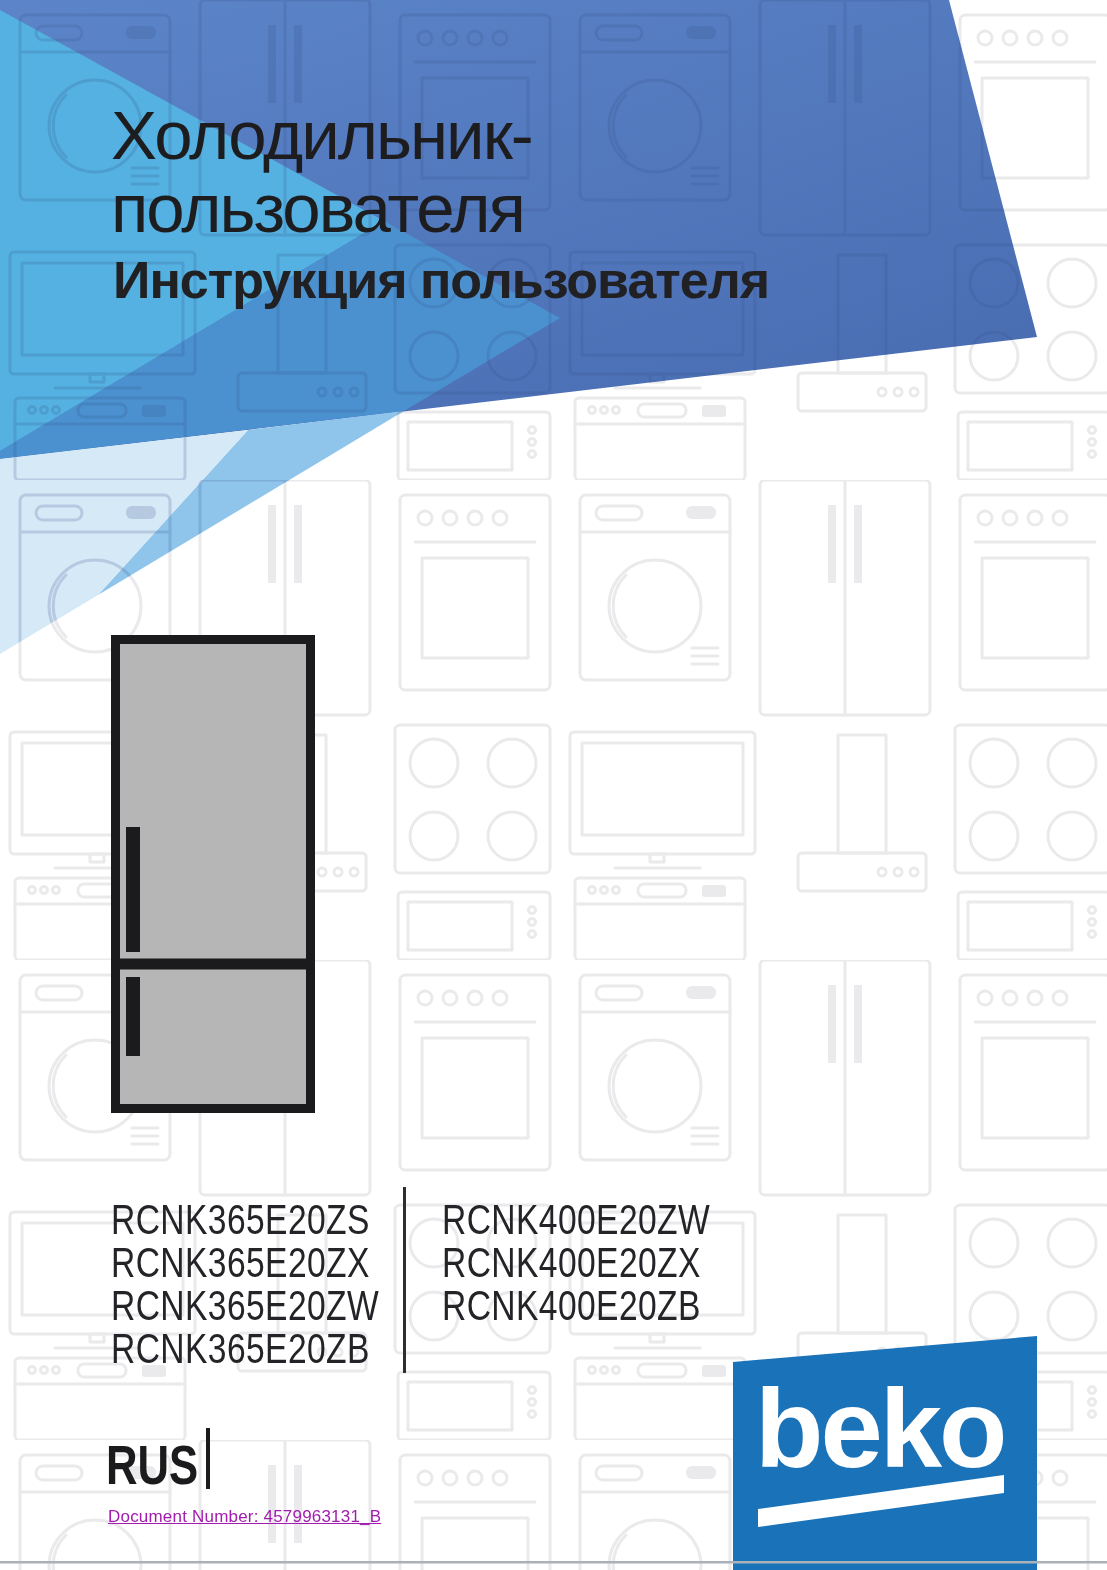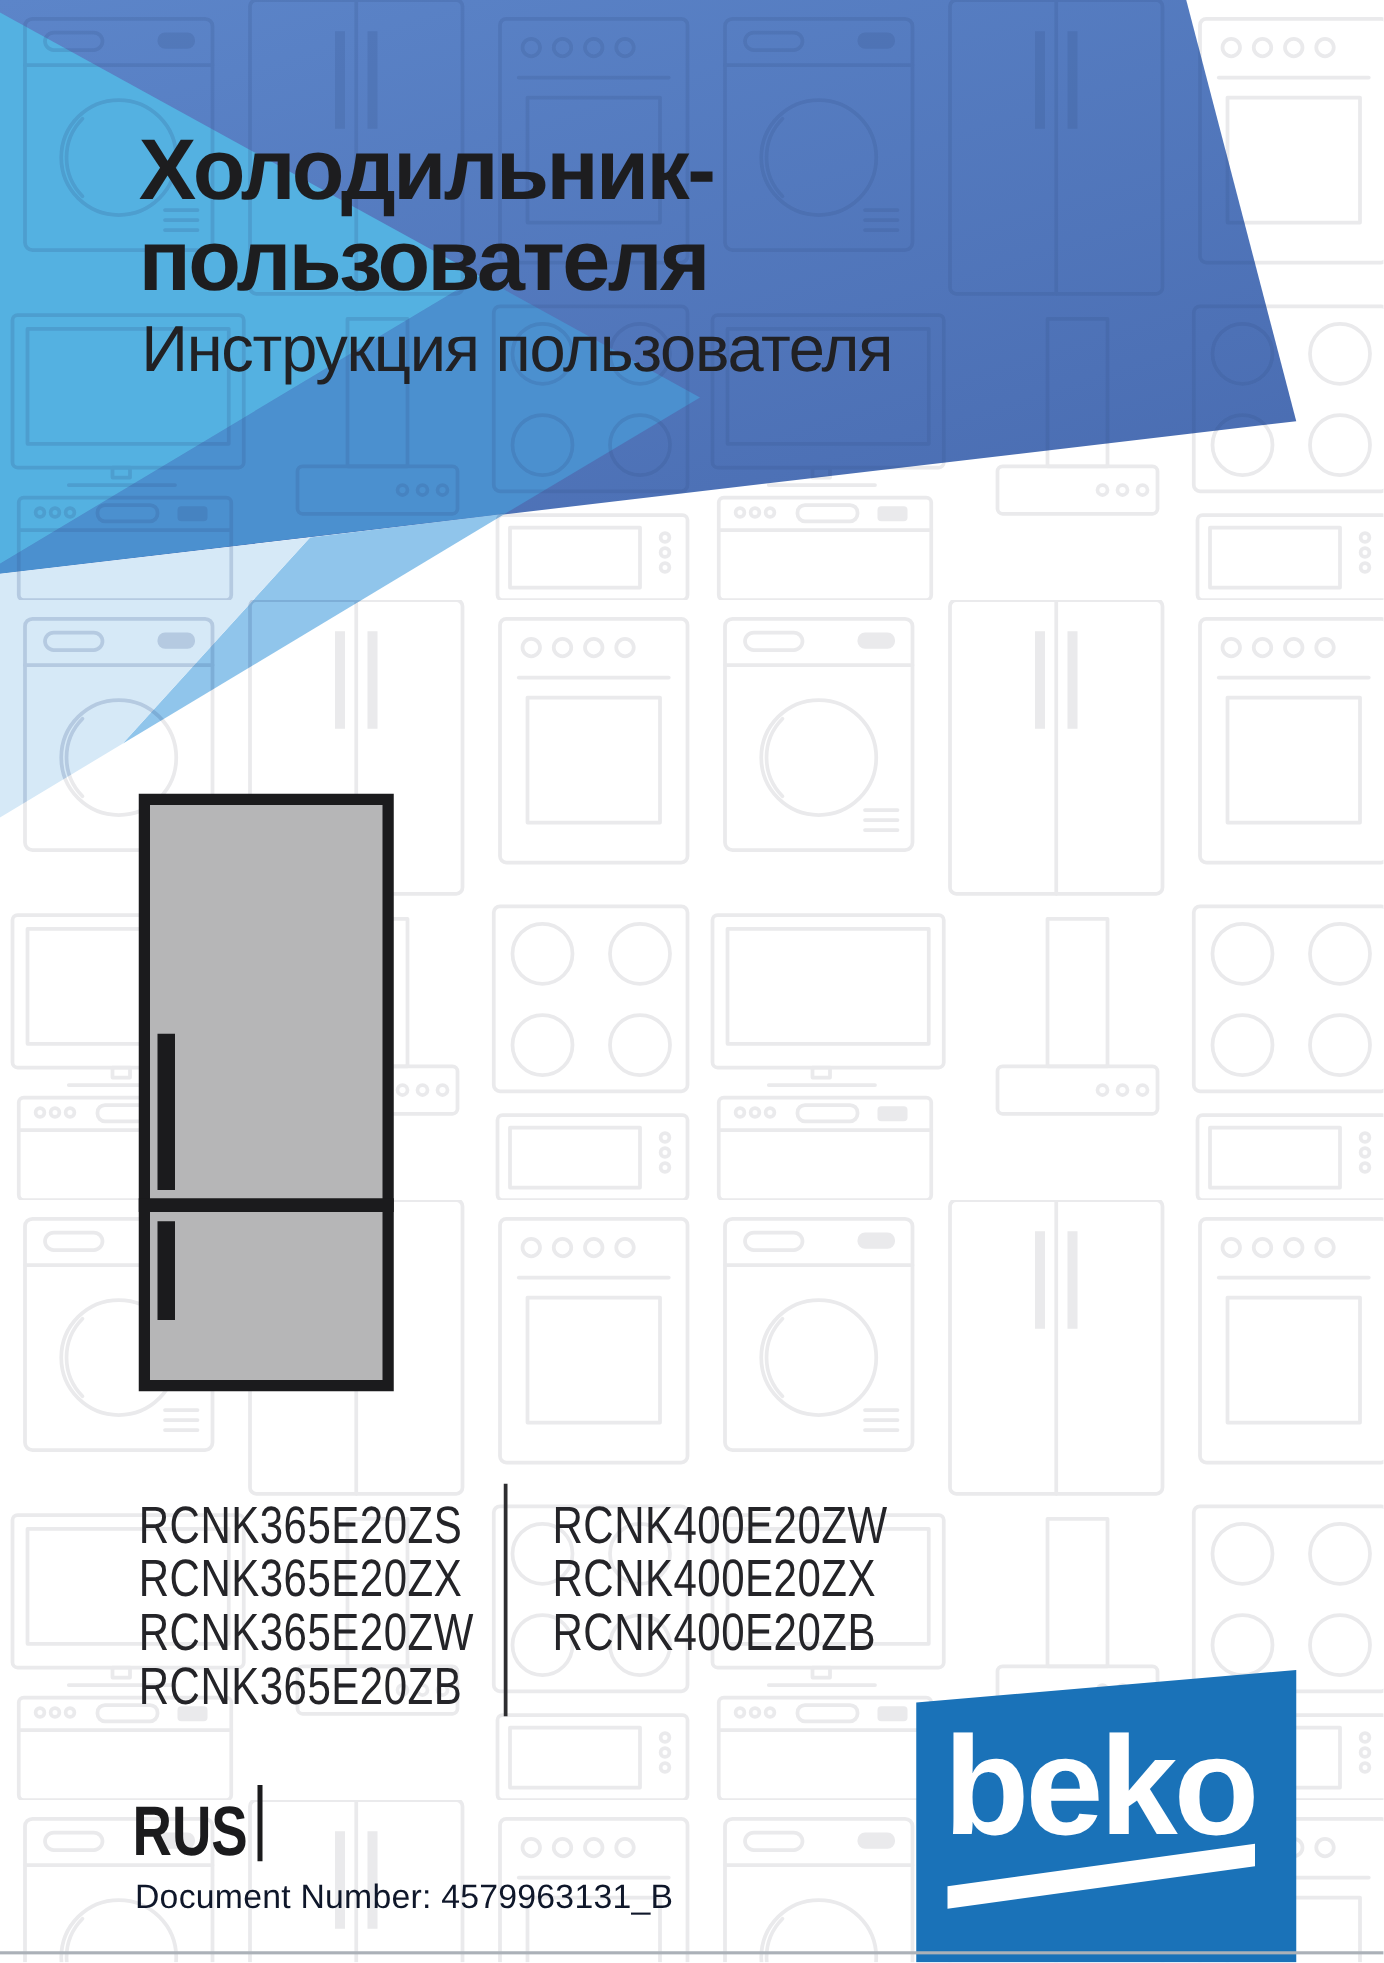--- a/index.html
+++ b/index.html
@@ -7,27 +7,27 @@
     position:relative;
     width:1107px; height:1570px;
     overflow:hidden;
     background:#ffffff;
     font-family:"Liberation Sans", sans-serif;
   }
   .page-svg { position:absolute; left:0; top:0; z-index:0; }
 
   .title {
     position:absolute; left:111px; top:99px; z-index:2;
-    font-size:69px; line-height:73px; font-weight:bold;
+    font-size:69px; line-height:73px; font-weight:normal;
     letter-spacing:-2px; color:#1D1D1F; white-space:nowrap;
   }
   .title span { display:block; }
   .subtitle {
     position:absolute; left:113px; top:251px; z-index:2;
-    font-size:52px; line-height:58px; font-weight:400;
+    font-size:52px; line-height:58px; font-weight:700;
     letter-spacing:-1px; color:#212124; white-space:nowrap;
   }
 
   .model-col {
     position:absolute; z-index:2;
     font-size:42px; line-height:43px; font-weight:400;
     color:#242428; white-space:nowrap;
     transform:scaleX(0.80); transform-origin:left top;
     letter-spacing:0.5px;
   }
@@ -42,22 +42,22 @@
     position:absolute; left:106px; top:1437px; z-index:2;
     font-size:56px; line-height:56px; font-weight:bold;
     color:#1B1B1D; transform:scaleX(0.78); transform-origin:left top;
   }
   .lang-divider {
     position:absolute; left:206px; top:1428px; z-index:2;
     width:3.5px; height:61px; background:#1B1B1D;
   }
   .doc-number {
     position:absolute; left:108px; top:1504px; z-index:2;
-    font-size:27px; line-height:26px; font-weight:400;
-    color:#0f172a; white-space:nowrap; letter-spacing:0.2px;
+    font-size:17px; line-height:26px; font-weight:400;
+    color:#a21caf; white-space:nowrap; letter-spacing:0.2px;text-decoration:underline;
   }
 </style>
 </head>
 <body>
 
 <div class="page">
 
   <svg class="page-svg" width="1107" height="1570" viewBox="0 0 1107 1570">
     <defs>
       <g id="tileArt" fill="none" stroke="currentColor" stroke-width="3" stroke-linecap="round" stroke-linejoin="round">

